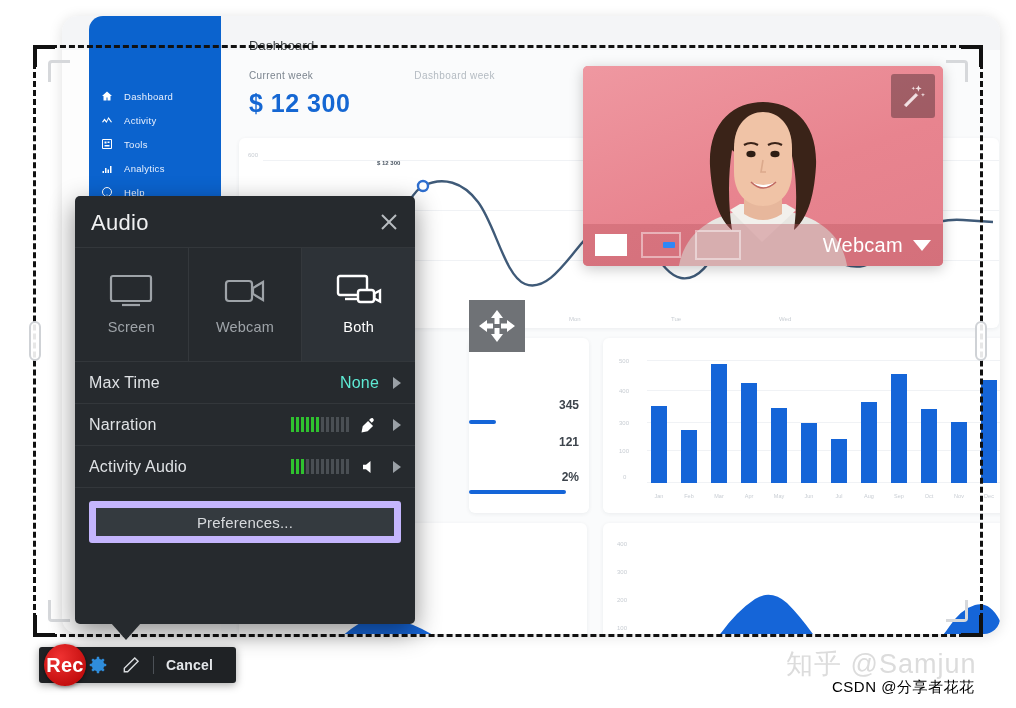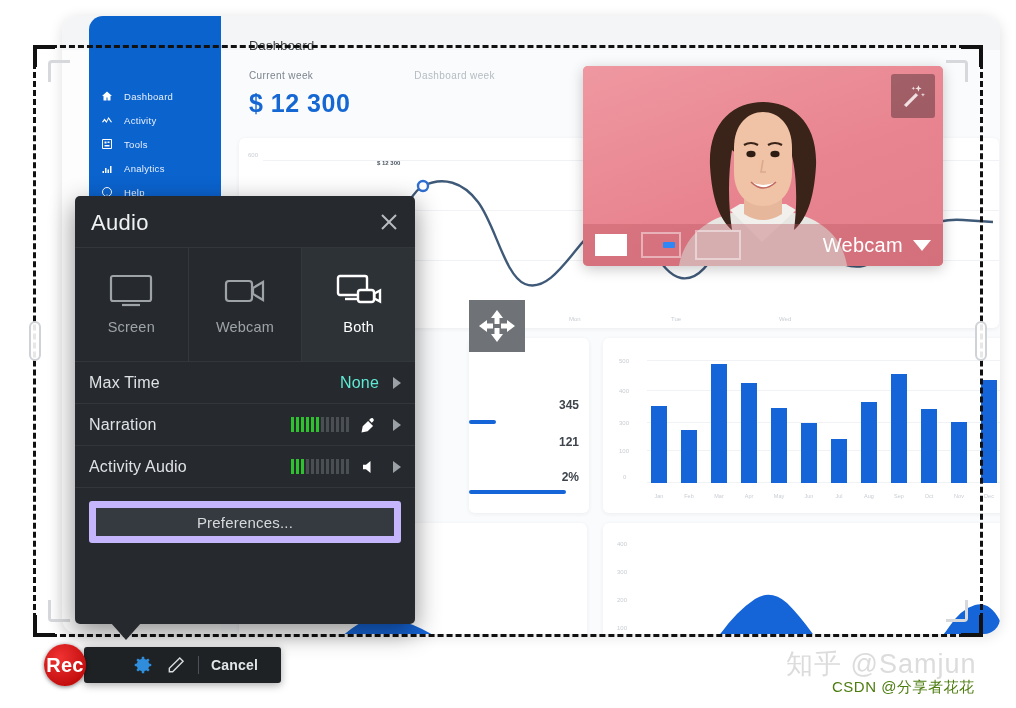--- a/index.html
+++ b/index.html
@@ -198,39 +198,38 @@
     border-left:15px solid transparent; border-right:15px solid transparent;
     border-top:17px solid #262a2e;
   }
 
   
   .ctrl-bar {
     position:absolute; left:39px; top:647px; width:197px; height:36px;
     background:#1f2225; border-radius:3px;
     display:flex; align-items:center; padding-left:48px; gap:12px;
     box-shadow:0 2px 8px rgba(0,0,0,.35);
-    margin-left:45px;
   }
   .rec-btn {
     position:absolute; left:44px; top:644px; width:42px; height:42px;
     border-radius:50%; background:radial-gradient(circle at 38% 32%, #f03232 0%, #c20d0d 75%);
     display:flex; align-items:center; justify-content:center;
     color:#fff; font-size:20px; font-weight:bold; letter-spacing:.2px;
     box-shadow:0 1px 4px rgba(0,0,0,.5); cursor:pointer;
   }
   .gear-ico { width:22px; height:22px; cursor:pointer; }
   .gear-ico svg { width:22px; height:22px; fill:#2f8ddb; }
   .pencil-ico { width:20px; height:20px; cursor:pointer; }
   .pencil-ico svg { width:20px; height:20px; stroke:#d9dcdf; stroke-width:1.7; fill:none; }
   .ctrl-div { width:1px; height:18px; background:#4c5157; }
   .cancel-lbl { color:#e3e6e9; font-size:14px; font-weight:bold; cursor:pointer; letter-spacing:.2px;}
 
   
   .wm1 { position:absolute; left:786px; top:646px; font-size:27px; color:#dcdcdc; letter-spacing:1px; }
-  .wm2 { position:absolute; left:832px; top:678px; font-size:15px; color:#4d7c0f; letter-spacing:.5px; }
+  .wm2 { position:absolute; left:832px; top:678px; font-size:15px; color:#000000; letter-spacing:.5px; }
 </style>
 </head>
 <body>
 
 <div id="root">
 
   <div class="app-card">
     <div class="app-topbar"></div>
     <div class="app-title">Dashboard</div>
 

